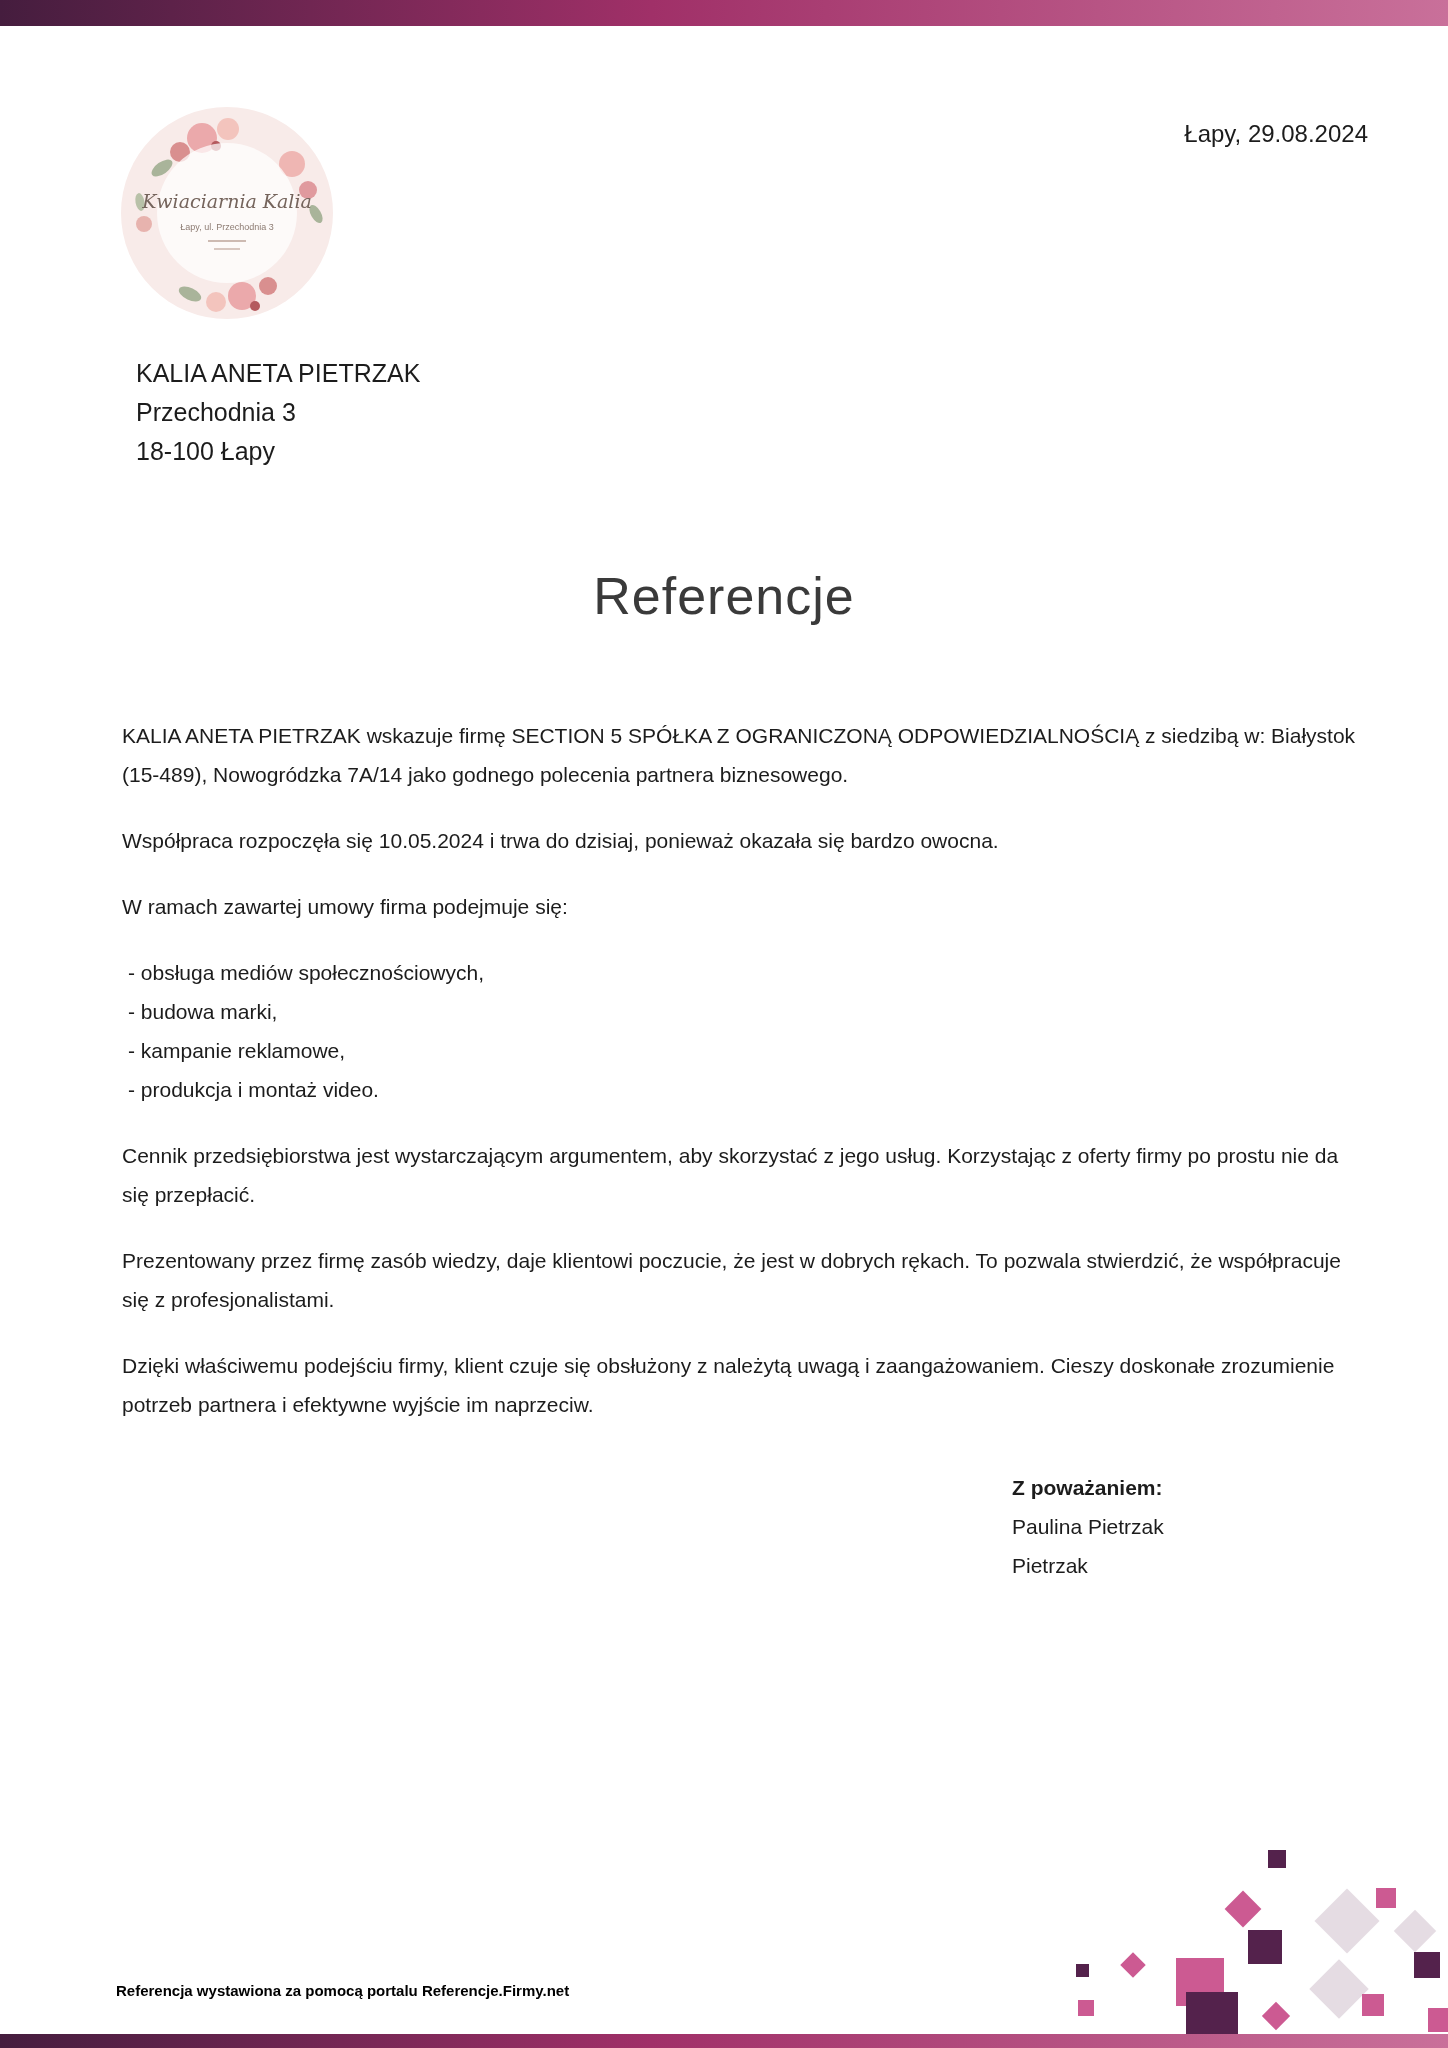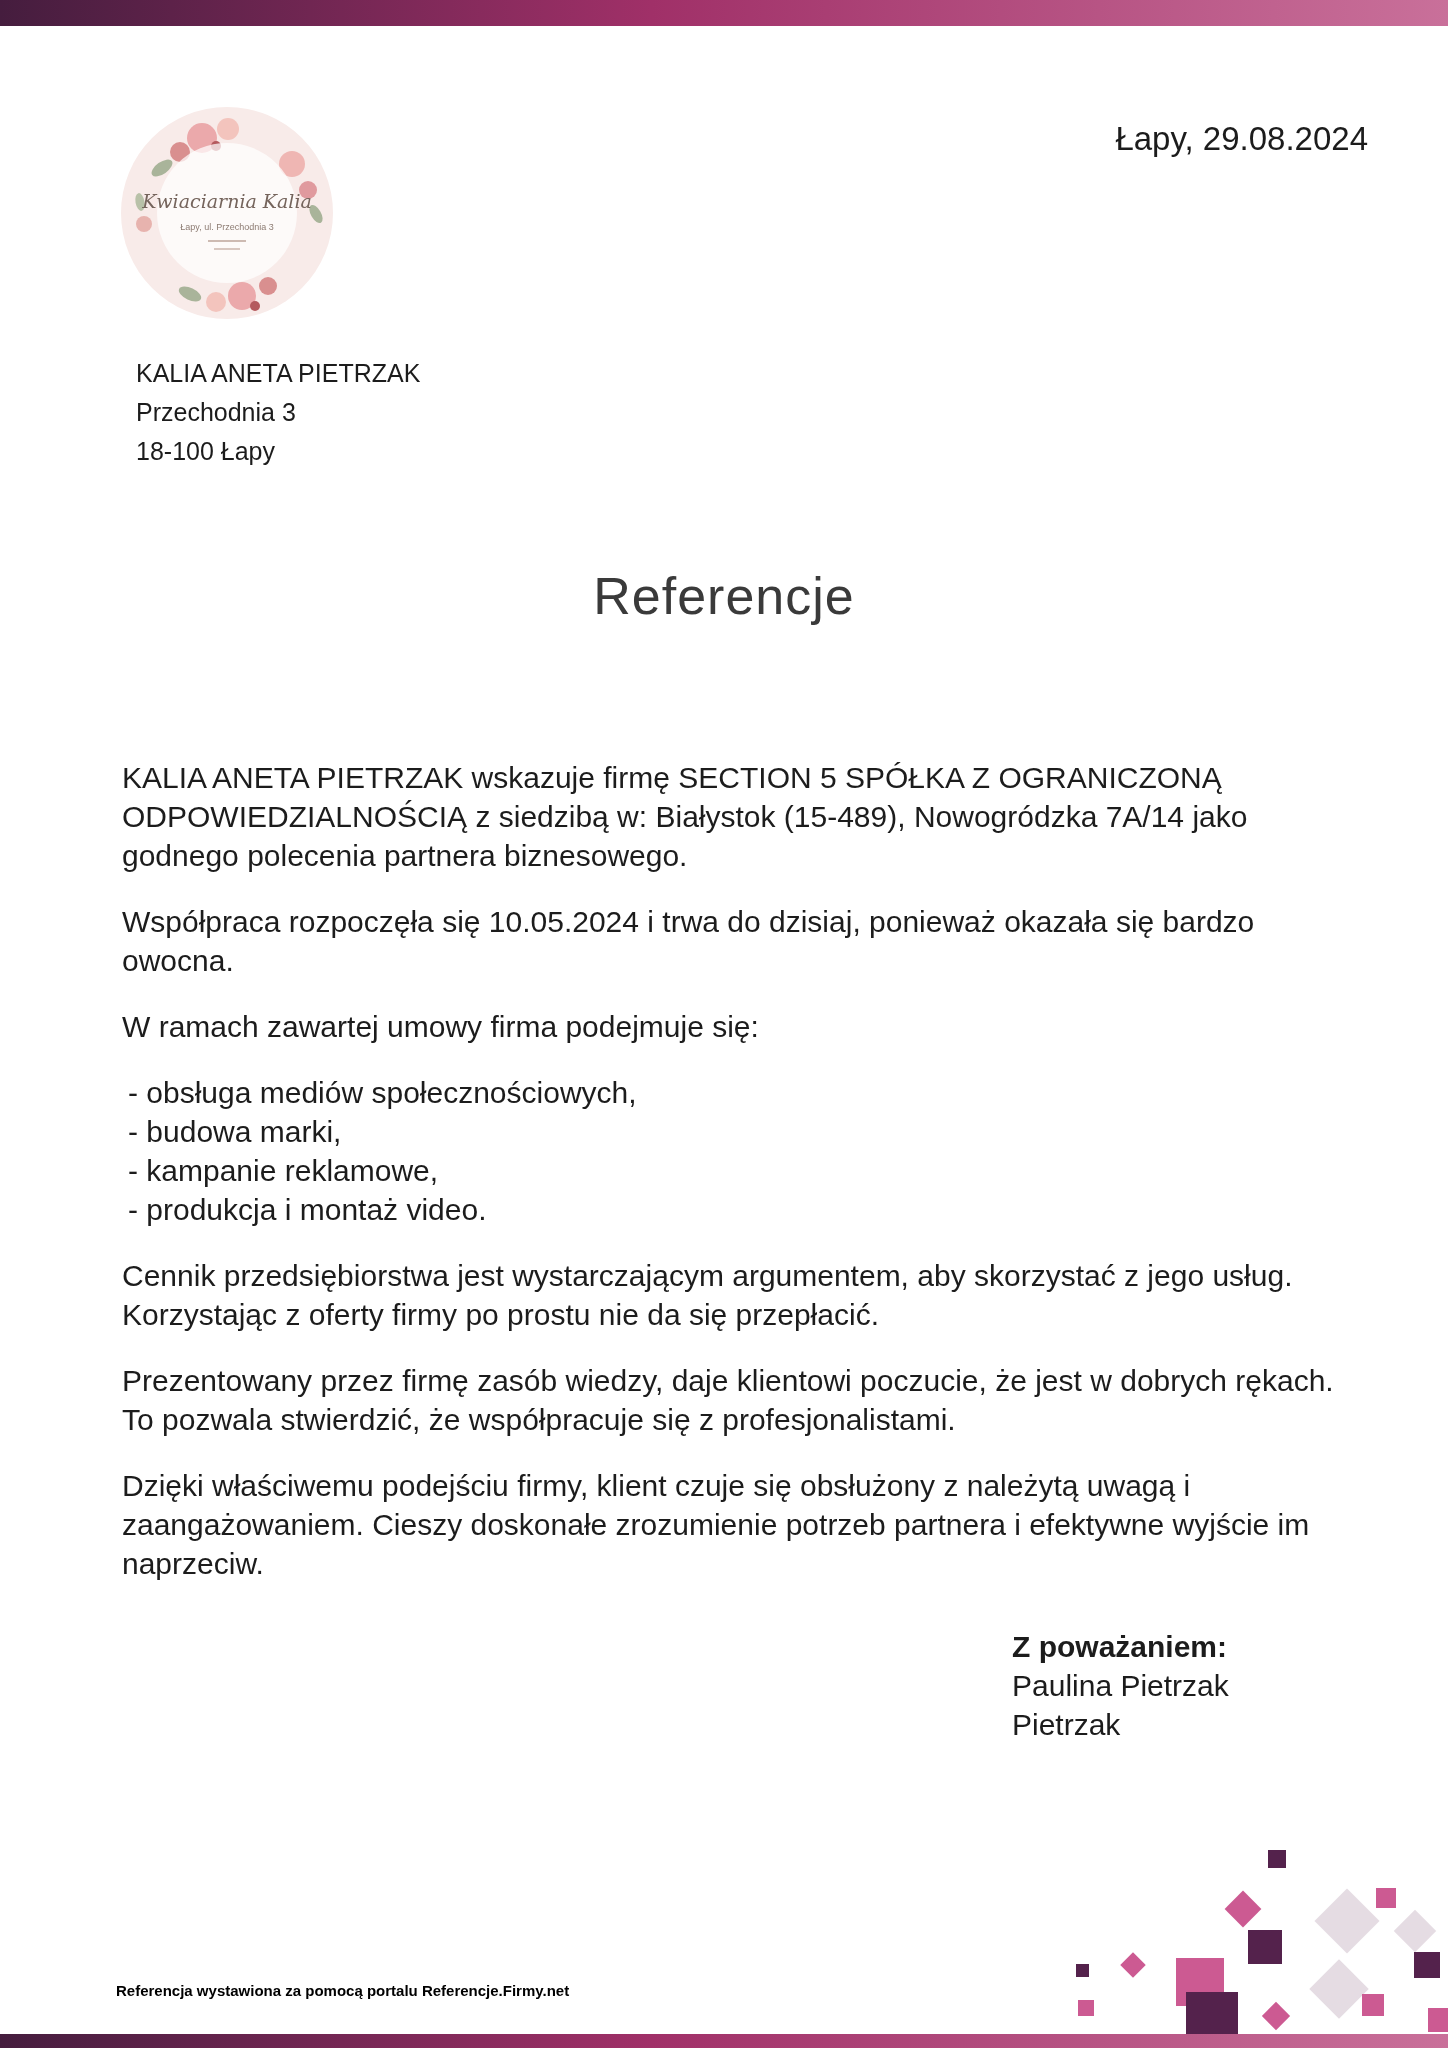--- a/index.html
+++ b/index.html
@@ -21,31 +21,31 @@
     font-family:"Liberation Sans", sans-serif;
     color:#1c1c1c;
   }
   .bar{position:absolute;left:0;right:0;}
   .top-bar{top:0;height:26px;background:linear-gradient(90deg,var(--g1) 0%,var(--g2) 45%,var(--g3) 100%);}
   .bottom-bar{bottom:0;height:14px;background:linear-gradient(90deg,var(--g1) 0%,var(--g2) 45%,var(--g3) 100%);}
 
   .logo{position:absolute;top:106px;left:120px;width:214px;height:214px;}
   .logo svg{display:block;}
 
-  .date{position:absolute;top:120px;right:80px;font-size:33px;color:#1c1c1c;}
+  .date{position:absolute;top:120px;right:80px;font-size:24px;color:#1c1c1c;}
 
   .sender{position:absolute;top:354px;left:136px;font-size:25px;line-height:39px;}
 
   .title{
     position:absolute;top:566px;left:0;width:100%;
     text-align:center;margin:0;
     font-size:52px;font-weight:400;color:#3a3a3a;letter-spacing:1px;
   }
 
-  .letter-body{position:absolute;top:758px;left:122px;width:1244px;font-size:30px;line-height:39px;}
+  .letter-body{position:absolute;top:716px;left:122px;width:1244px;font-size:21px;line-height:39px;}
   .letter-body p{margin:0 0 27px 0;}
   .list{margin:12px 0 27px 6px;padding:0;list-style:none;}
   .list li{line-height:39px;}
 
   .signature{margin-top:44px;margin-left:890px;line-height:39px;}
   .sig-closing{font-weight:700;}
 
   .footer-note{position:absolute;left:116px;top:1982px;font-size:15px;font-weight:700;color:#000000;}
 
   .decor{position:absolute;inset:0;pointer-events:none;}

